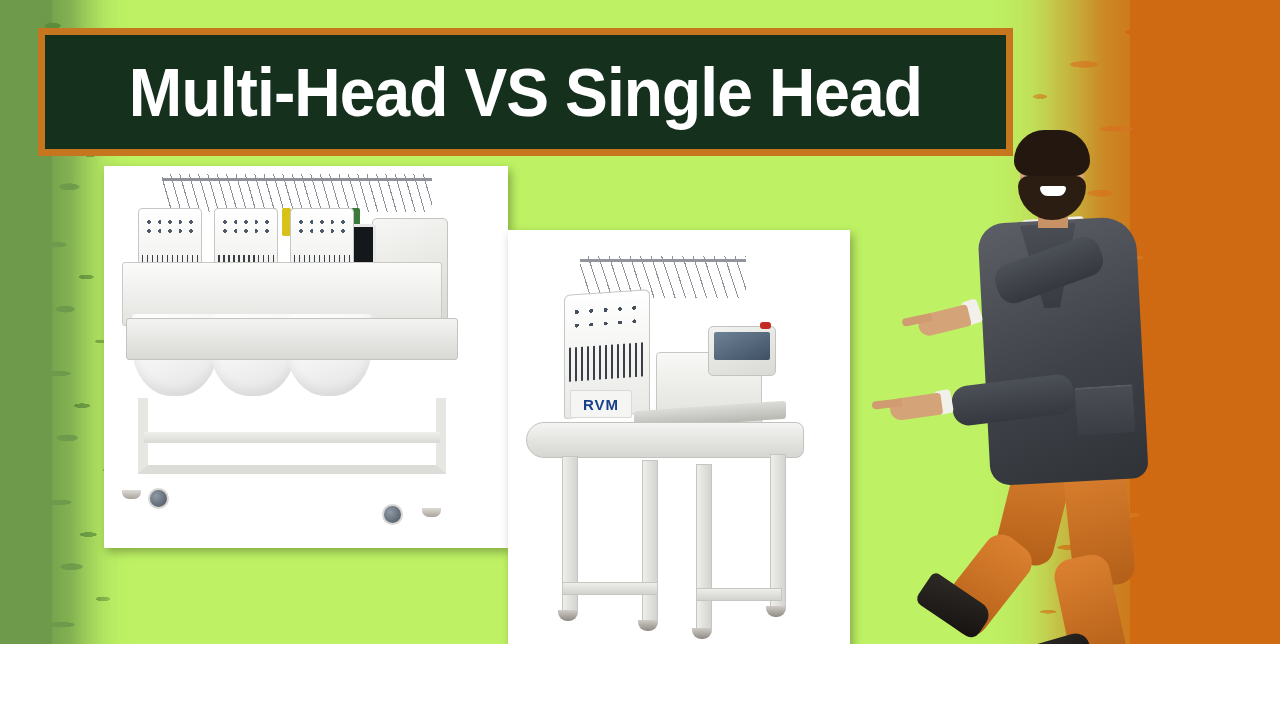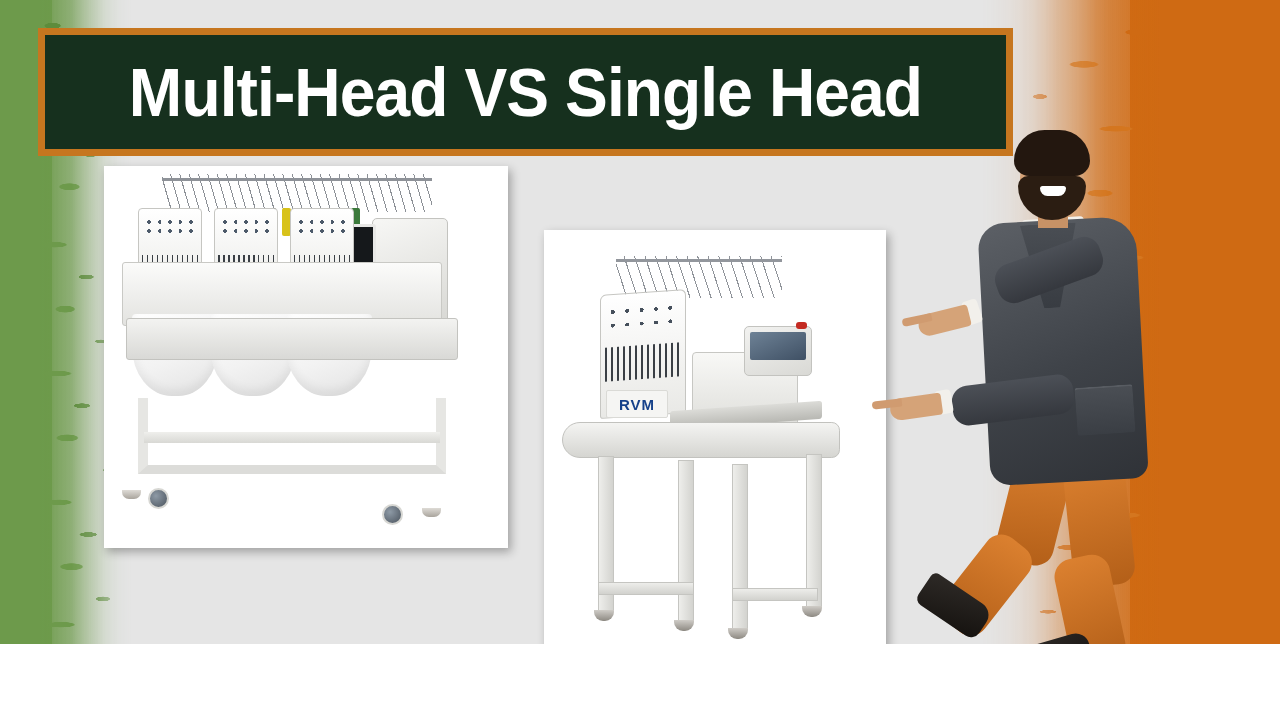--- a/index.html
+++ b/index.html
@@ -4,21 +4,21 @@
 <style>
   html,body{margin:0;padding:0;background:#fff;}
   body{
     font-family:"Liberation Sans","DejaVu Sans",sans-serif;
     -webkit-font-smoothing:antialiased;
   }
   #stage{
     position:relative;
     width:1280px;height:644px;
     overflow:hidden;
-    background:#e5e5e5;
+    background:#bef264;
   }
 
   
   .brush{position:absolute;top:0;bottom:0;pointer-events:none;}
   .brush-left{left:0;width:165px;}
   .brush-right{right:0;width:320px;}
 
   .brush-left .solid{
     position:absolute;left:0;top:0;bottom:0;width:52px;
     background:#6d9a4b;
@@ -114,21 +114,21 @@
     white-space:nowrap;
     text-shadow:0 1px 0 rgba(255,255,255,.9);
   }
 
   
   .photo-panel{
     position:absolute;background:#ffffff;overflow:hidden;
     box-shadow:3px 4px 9px rgba(0,0,0,.30);
   }
   #panel-multihead{left:104px;top:166px;width:404px;height:382px;z-index:3;}
-  #panel-singlehead{left:544px;top:230px;width:342px;height:440px;z-index:4;text-align:center;}
+  #panel-singlehead{left:508px;top:230px;width:342px;height:440px;z-index:4;text-align:center;}
 
   .photo{position:absolute;inset:0;}
 
   
   .mh-base{
     position:absolute;left:22px;top:152px;width:330px;height:40px;
     background:linear-gradient(180deg,#f3f3f1,#d9d9d6);
     border:1px solid #c3c3bf;border-radius:3px;
   }
   .mh-body{

